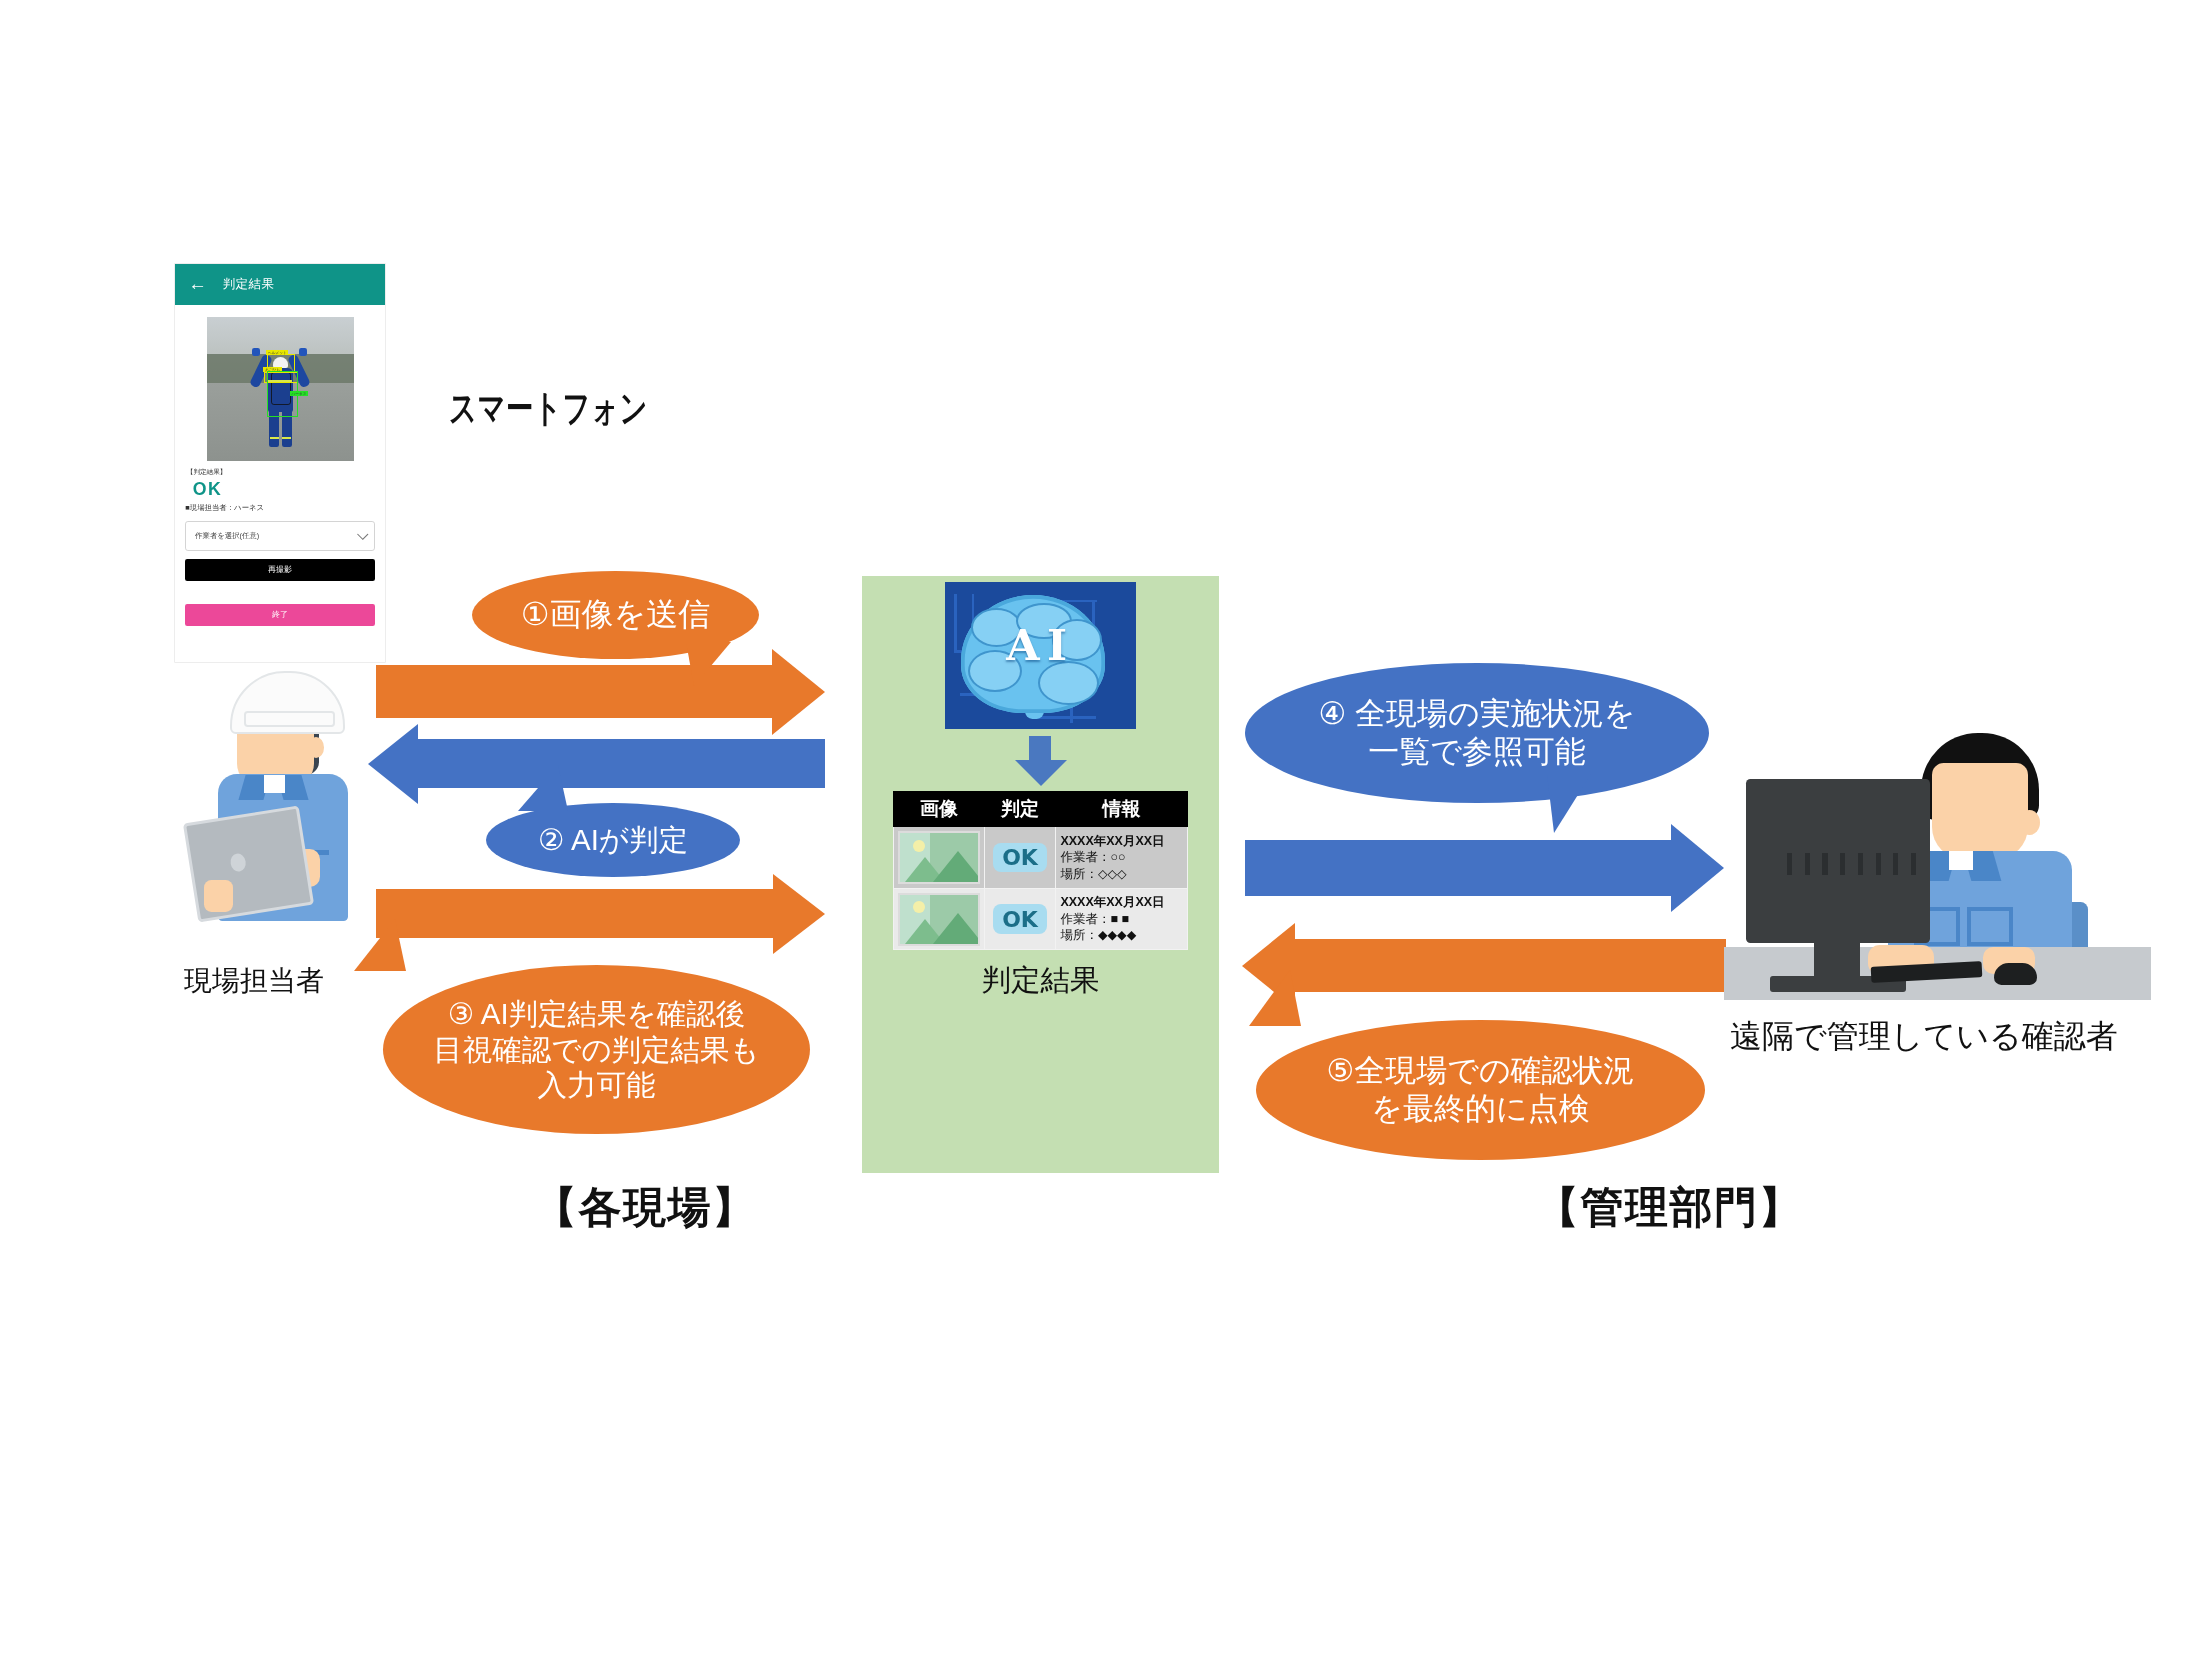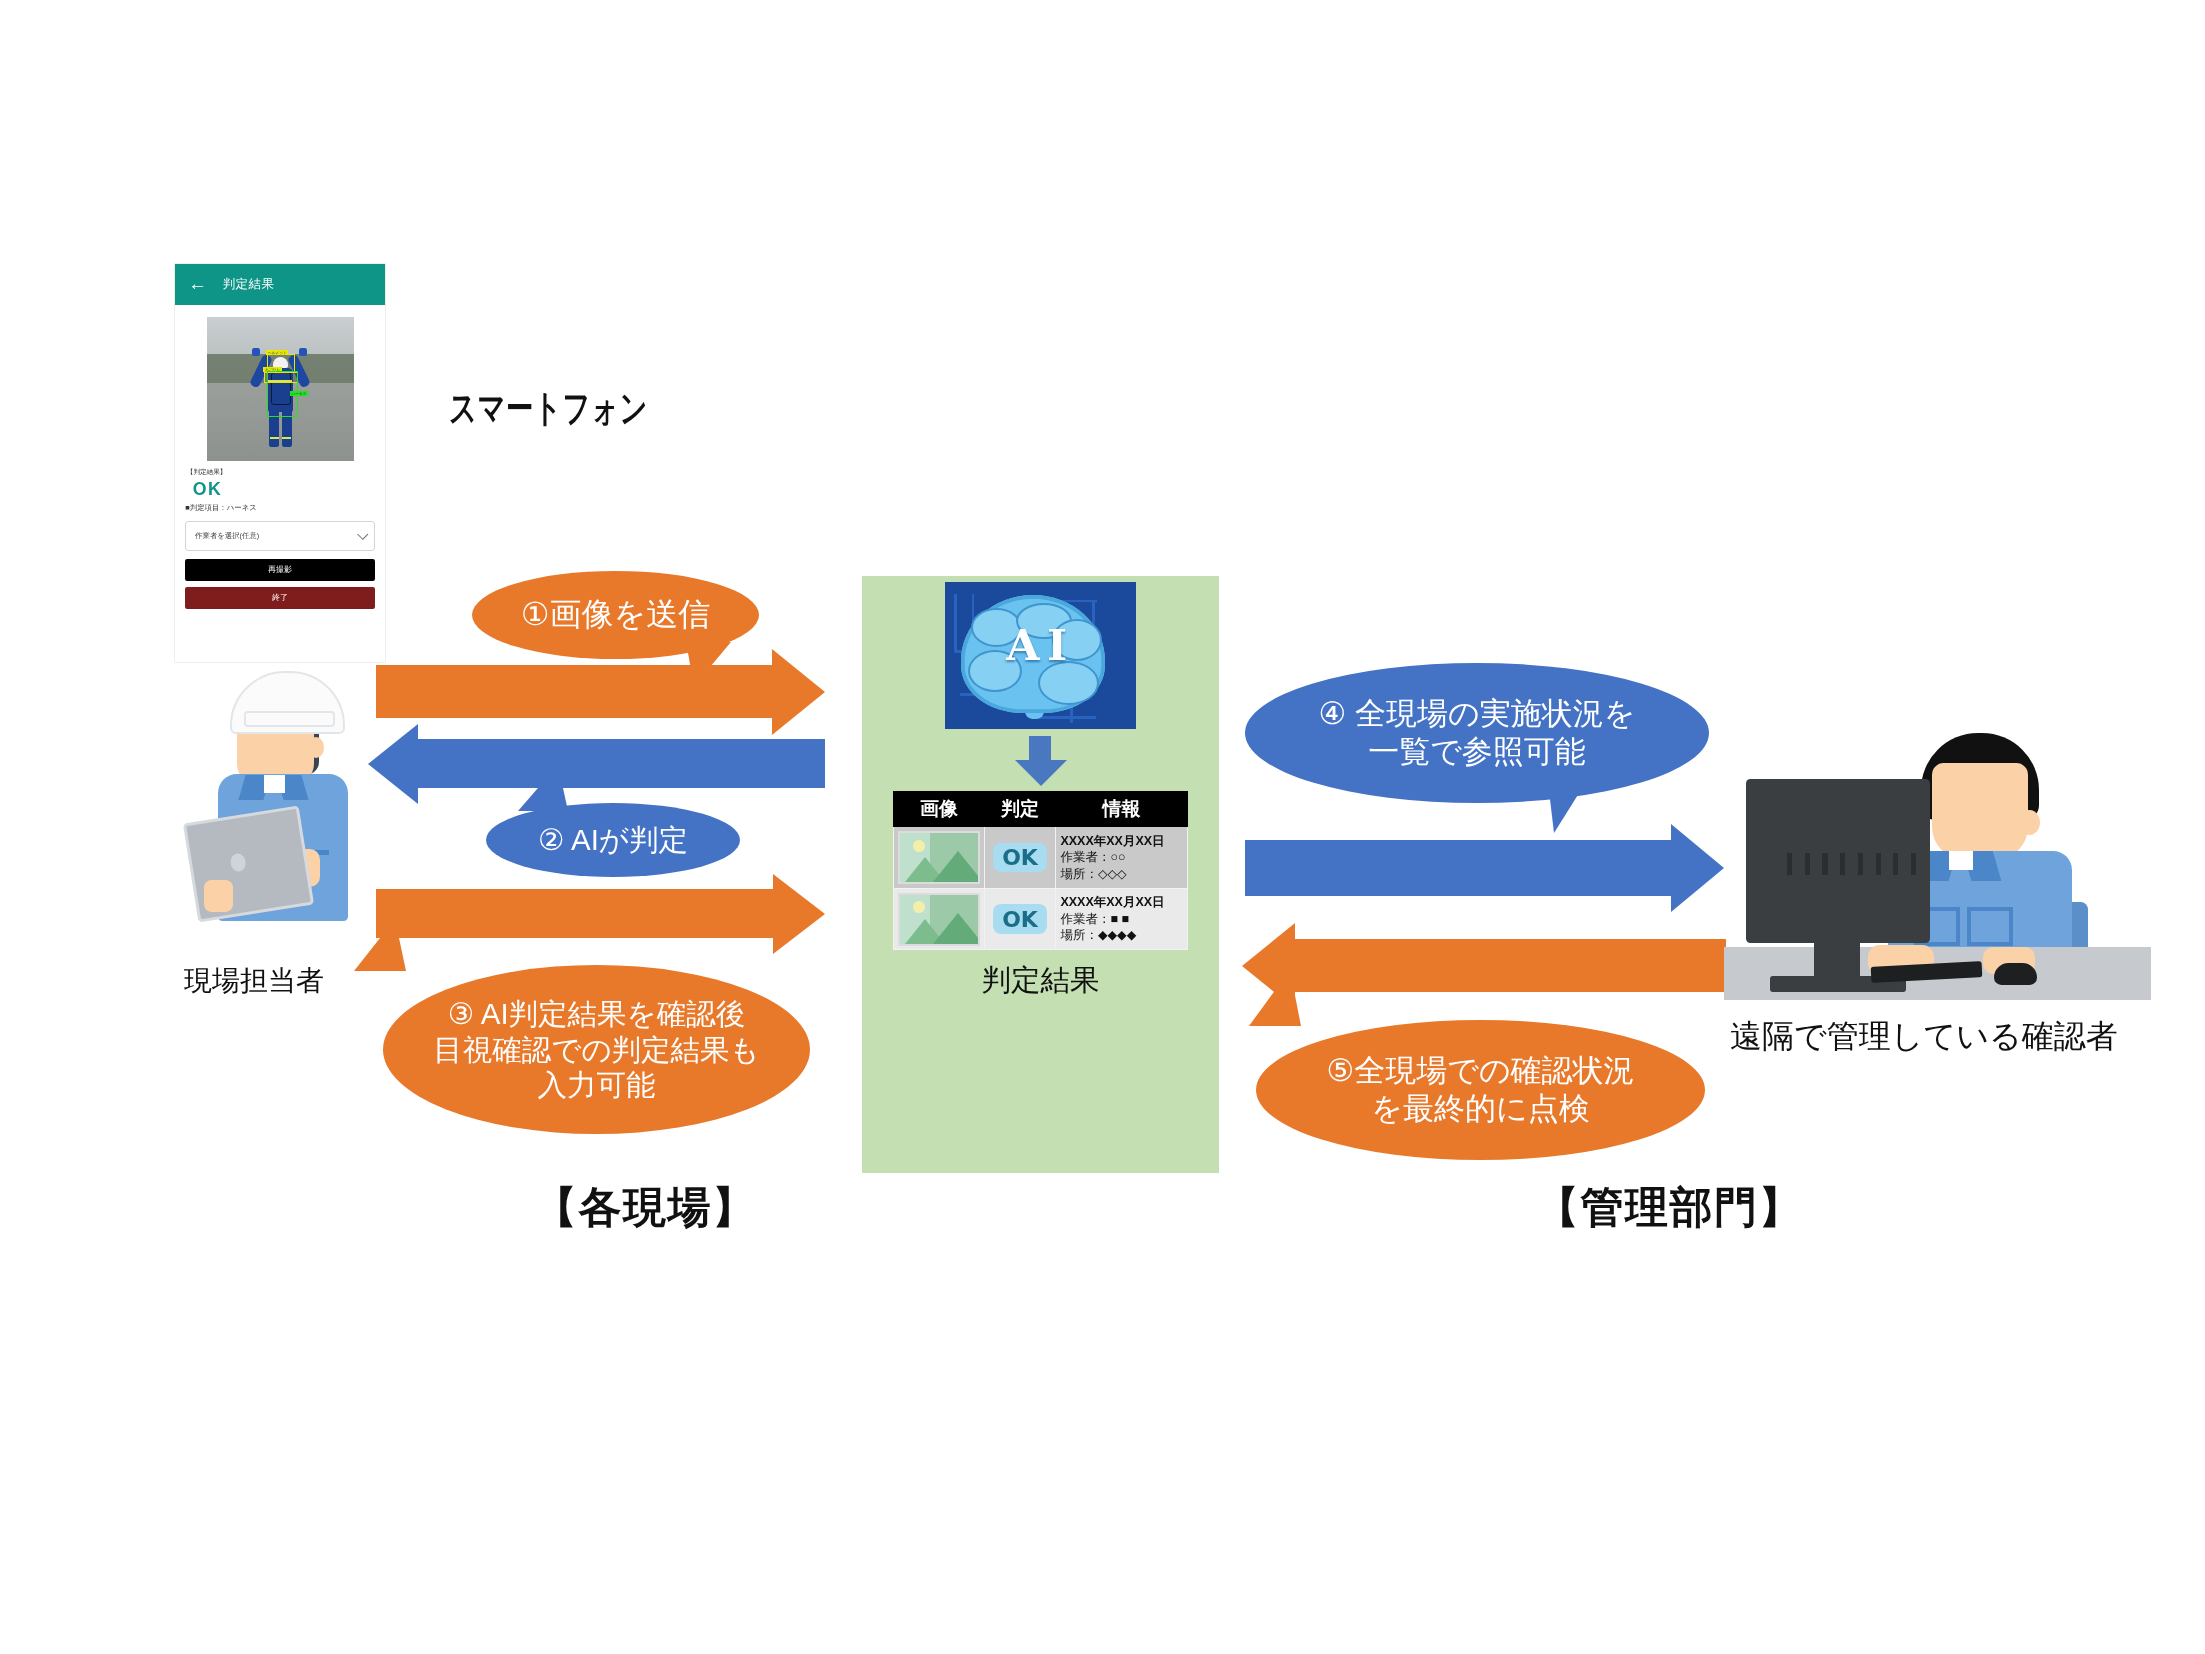--- a/index.html
+++ b/index.html
@@ -35,21 +35,21 @@
   #phone-res-label{margin:7.4px 0 0 11.8px;font-size:6.6px;color:#333;filter:blur(0.3px);}
   #phone-ok{margin:1.5px 0 0 17.7px;font-size:17.7px;font-weight:700;color:#0f9488;letter-spacing:1.5px;}
   #phone-item{margin:2.9px 0 0 10.3px;font-size:7.4px;color:#333;filter:blur(0.3px);}
   #phone-select{margin:8.8px 10.3px 0;height:28px;border:0.7px solid #d4d4d4;border-radius:2.9px;background:#fff;
                 display:flex;align-items:center;justify-content:space-between;padding:0 8.8px;}
   #phone-select span{font-size:7.4px;color:#444;filter:blur(0.3px);}
   .chev{width:7.4px;height:7.4px;border-right:1.5px solid #777;border-bottom:1.5px solid #777;transform:rotate(45deg) translateY(-2.2px);}
   .ph-btn{margin:7.4px 10.3px 0;height:22px;border-radius:2.2px;display:flex;align-items:center;justify-content:center;
           color:#fff;font-size:8px;filter:blur(0.2px);}
   #ph-btn-green{background:#000000;}
-  #ph-btn-red{background:#7f1d1d;margin-top:6px;}
+  #ph-btn-red{background:#ec4899;margin-top:23px;}
 
   #smartphone-label{left:449px;top:383px;font-size:38px;font-weight:700;
                     transform:scaleX(.72);transform-origin:left center;letter-spacing:0.7px;
                     font-family:"DejaVu Sans",sans-serif;}
 
   
   #field-worker{left:177px;top:659px;width:221px;height:287px;}
   #fw-helmet{position:absolute;left:53px;top:11.8px;width:111px;height:59px;background:#fbfbfb;
              border:2.9px solid #e3e6e8;border-radius:55px 55px 5.9px 5.9px;}
   #fw-helmet:after{content:"";position:absolute;left:11.8px;top:38px;width:87px;height:11.8px;background:#fbfbfb;
@@ -181,21 +181,21 @@
       <div class="bbox" style="left:2.9px;top:26.5px;width:32px;height:8.8px;">
         <span class="bbox-lbl">あごひも</span>
       </div>
       <div class="bbox g" style="left:5.9px;top:25px;width:29.5px;height:44px;">
         <span class="bbox-lbl" style="top:19px;left:22px;">ハーネス</span>
       </div>
     </div>
   </div>
   <div id="phone-res-label">【判定結果】</div>
   <div id="phone-ok">OK</div>
-  <div id="phone-item">■判定項目：ハーネス</div>
+  <div id="phone-item">■現場担当者：ハーネス</div>
   <div id="phone-select">
     <span>作業者を選択(任意)</span>
     <span class="chev"></span>
   </div>
   <div class="ph-btn" id="ph-btn-green">再撮影</div>
   <div class="ph-btn" id="ph-btn-red">終了</div>
 </div>
 <div class="abs" id="smartphone-label">スマートフォン</div>
 
 <div class="abs" id="field-worker">

